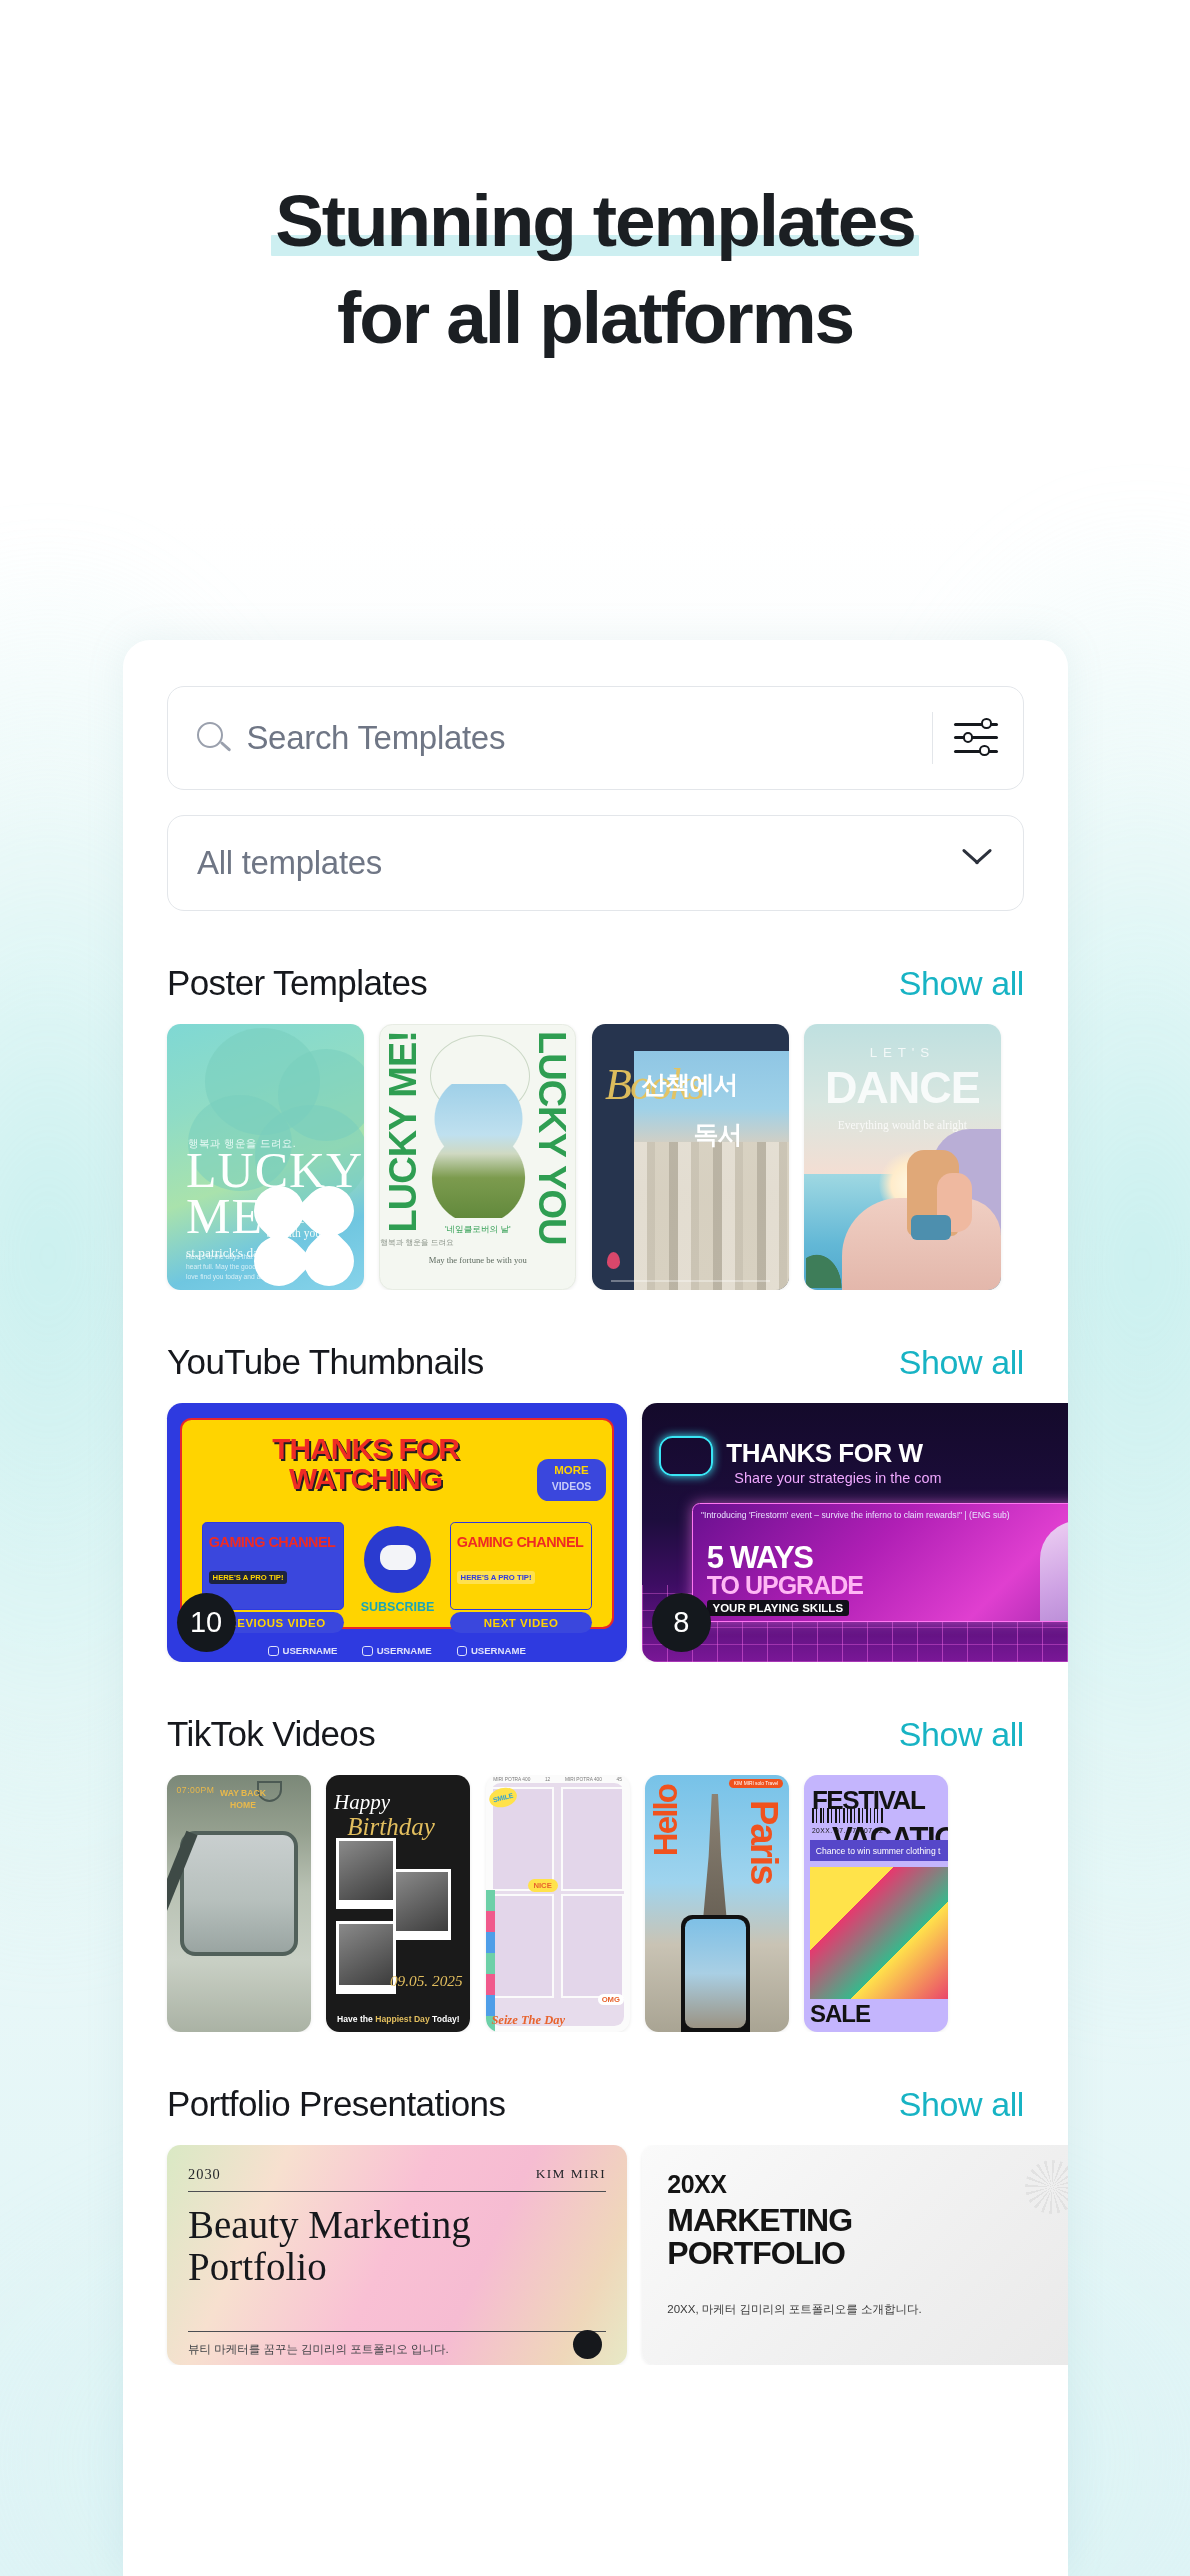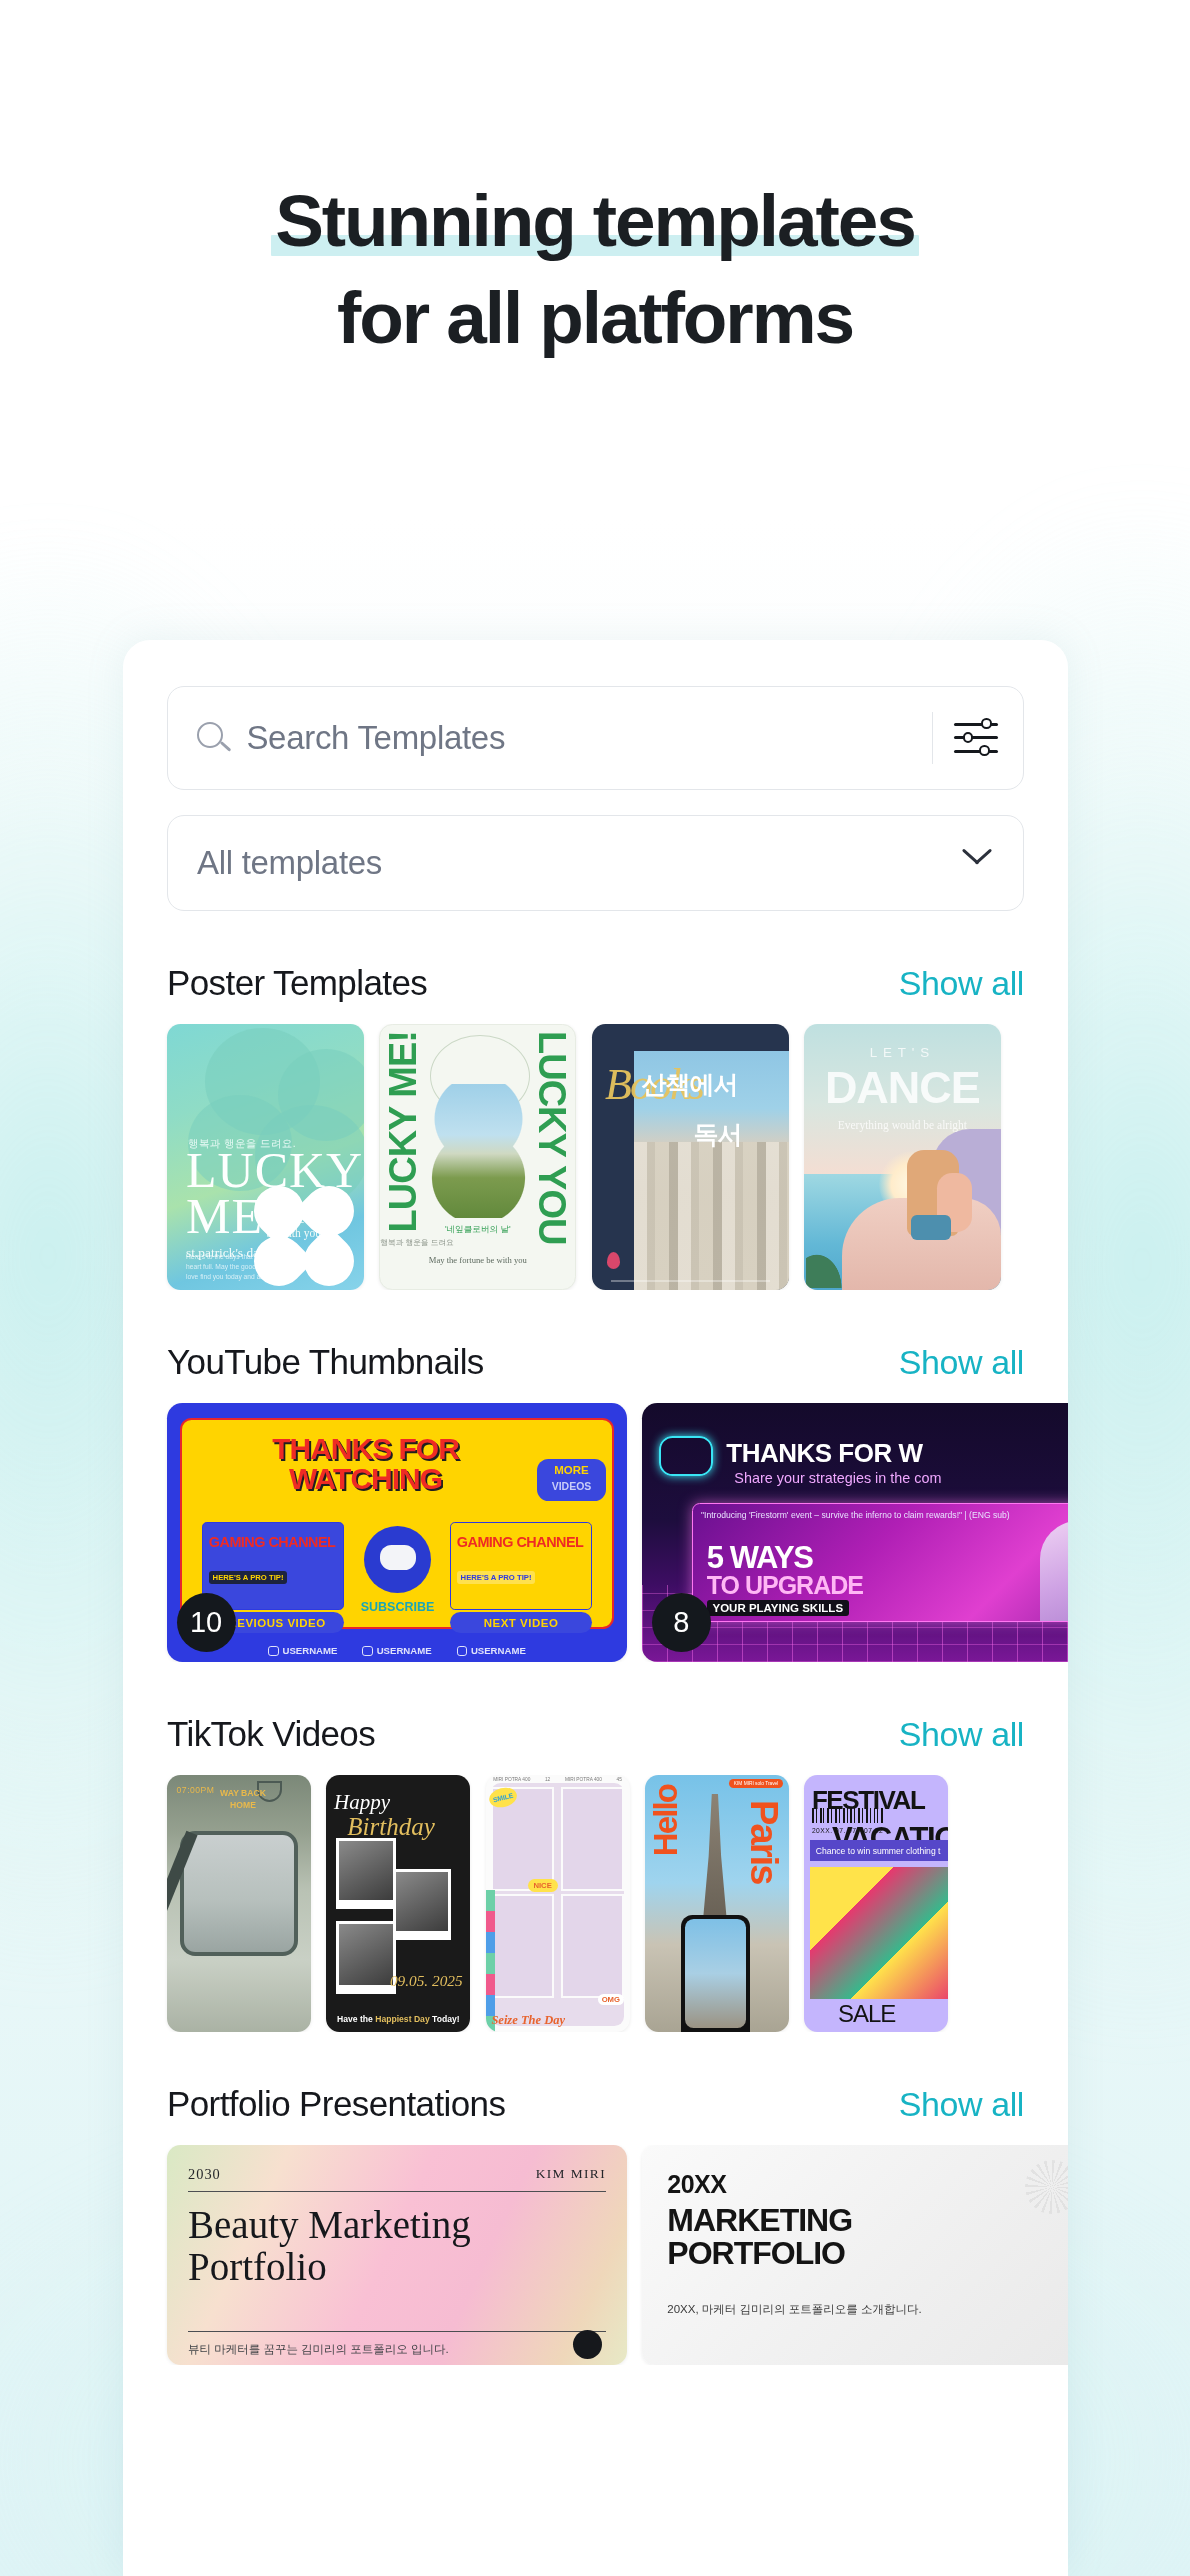--- a/index.html
+++ b/index.html
@@ -259,21 +259,21 @@
   .tk5{background:#c4b5fd;}
   .tk5 .fest{position:absolute;left:7.7px;top:9.6px;font-size:26px;font-weight:700;color:#131313;letter-spacing:-1.4px;}
   .tk5 .va{position:absolute;left:7.7px;top:46px;font-size:31px;font-weight:700;color:#131313;letter-spacing:-1.4px;margin-left:20px;}
   .tk5 .bc{position:absolute;left:7.7px;top:33px;width:71px;height:15.3px;
      background:repeating-linear-gradient(90deg,#131313 0 1.9px,transparent 1.9px 3.8px,#131313 3.8px 4.8px,transparent 4.8px 7.7px);}
   .tk5 .dt{position:absolute;left:7.7px;top:52px;font-size:6.7px;color:#131313;letter-spacing:0.5px;}
   .tk5 .band{position:absolute;left:5.8px;right:-7.7px;top:65px;height:21px;background:#5647c9;display:flex;align-items:center;padding-left:5.8px;
      font-size:8.6px;color:#fff;white-space:nowrap;}
   .tk5 .img{position:absolute;left:5.8px;right:-7.7px;top:92px;bottom:33px;
      background:linear-gradient(135deg,#ffe34a 0%,#ffe34a 30%,#e8386e 30%,#37b98c 62%,#ffe34a 62%,#e8386e 100%);}
-  .tk5 .sale{position:absolute;left:5.8px;bottom:3.8px;font-size:24px;font-weight:400;color:#131313;letter-spacing:-1px;margin-left:28px;}
+  .tk5 .sale{position:absolute;left:5.8px;bottom:3.8px;font-size:24px;font-weight:700;color:#131313;letter-spacing:-1px;}
 
   
   .pp1{background:linear-gradient(115deg,#d9e9c4 0%,#f7e0cf 22%,#f9c0d4 48%,#f6bcd2 66%,#efd7ba 88%,#e7e9c6 100%);}
   .pp1 .yr{position:absolute;left:21px;top:21px;font-family:"Liberation Serif",serif;font-size:14.4px;color:#24262a;letter-spacing:1px;}
   .pp1 .nm{position:absolute;right:21px;top:21px;font-family:"Liberation Serif",serif;font-size:13.4px;color:#24262a;letter-spacing:1.4px;}
   .pp1 .rule{position:absolute;left:21px;right:21px;top:46px;height:1px;background:#4c4e52;}
   .pp1 .ttl{position:absolute;left:21px;top:59px;font-family:"Liberation Serif",serif;font-size:39px;line-height:1.08;color:#16181c;}
   .pp1 .rule2{position:absolute;left:21px;right:21px;bottom:33px;height:1px;background:#4c4e52;}
   .pp1 .sub{position:absolute;left:21px;bottom:7.7px;font-size:11.5px;color:#3d4044;}
   .pp1 .circ{position:absolute;right:25px;bottom:5.8px;width:29px;height:29px;border-radius:50%;background:#16181c;}

